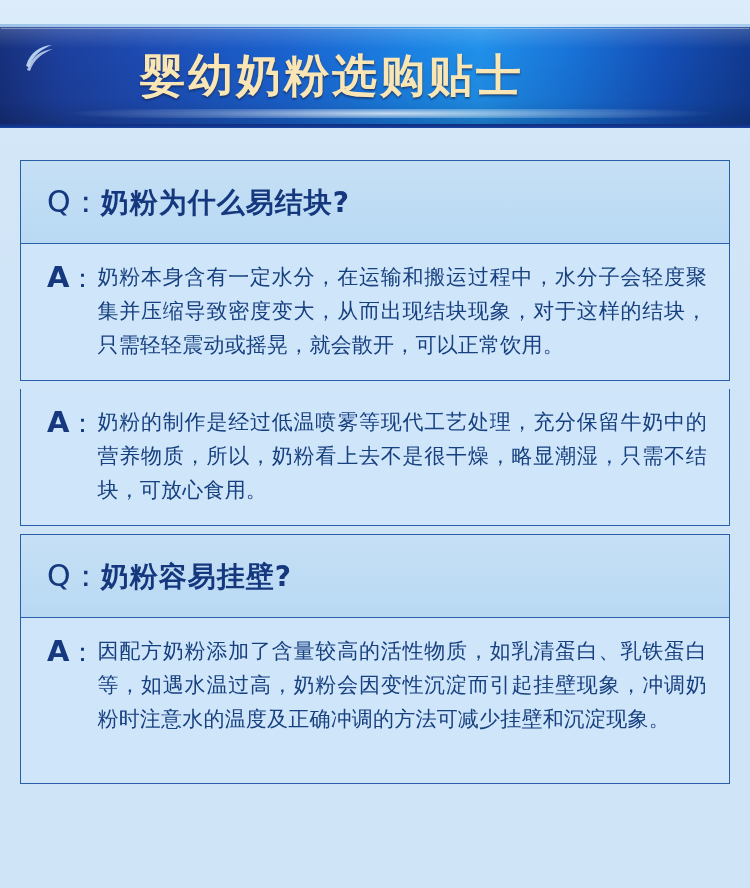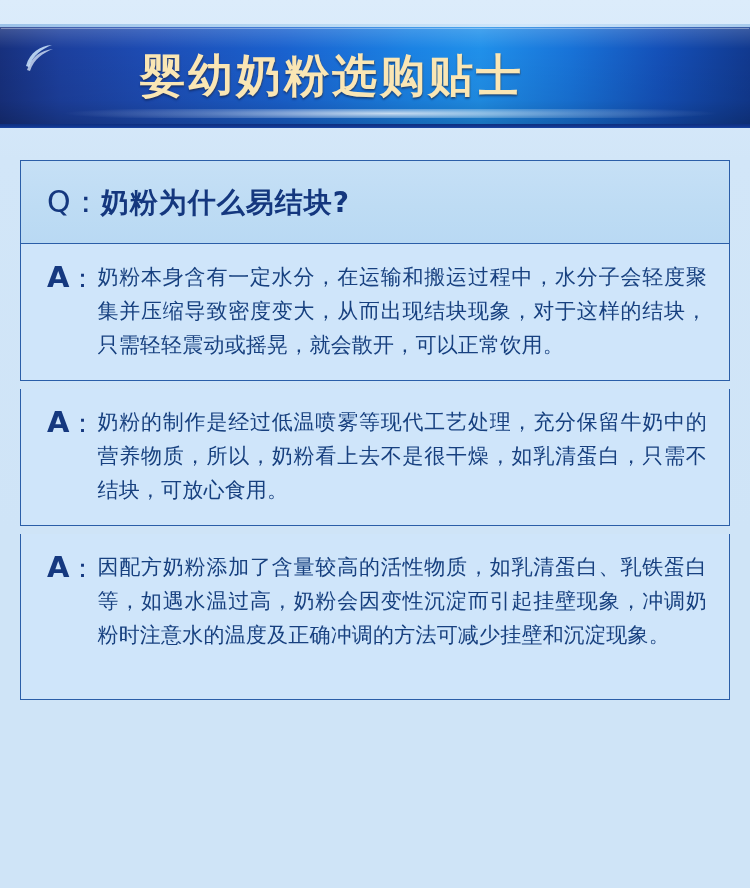--- a/index.html
+++ b/index.html
@@ -213,26 +213,29 @@
           <div class="a-mark"><span>A</span><span class="colon">：</span></div>
           <div class="a-text">奶粉本身含有一定水分，在运输和搬运过程中，水分子会轻度聚集并压缩导致密度变大，从而出现结块现象，对于这样的结块，只需轻轻震动或摇晃，就会散开，可以正常饮用。</div>
         </div>
       </div>
     </div>
 
     <div class="qa-card card-2">
       <div class="a-row">
         <div class="a-inner">
           <div class="a-mark"><span>A</span><span class="colon">：</span></div>
-          <div class="a-text">奶粉的制作是经过低温喷雾等现代工艺处理，充分保留牛奶中的营养物质，所以，奶粉看上去不是很干燥，如乳清蛋白，只需不结块，可放心食用。</div>
+          <div class="a-text">奶粉的制作是经过低温喷雾等现代工艺处理，充分保留牛奶中的营养物质，所以，奶粉看上去不是很干燥，略显潮湿，只需不结块，可放心食用。</div>
         </div>
       </div>
     </div>
 
     <div class="qa-card card-3">
+      <div class="q-row">
+        <div class="q-text"><span class="qmark">Q</span><span class="qmark">：</span><span>奶粉容易挂壁?</span></div>
+      </div>
       <div class="a-row">
         <div class="a-inner">
           <div class="a-mark"><span>A</span><span class="colon">：</span></div>
           <div class="a-text">因配方奶粉添加了含量较高的活性物质，如乳清蛋白、乳铁蛋白等，如遇水温过高，奶粉会因变性沉淀而引起挂壁现象，冲调奶粉时注意水的温度及正确冲调的方法可减少挂壁和沉淀现象。</div>
         </div>
       </div>
     </div>
 
   </div>
 </div>

